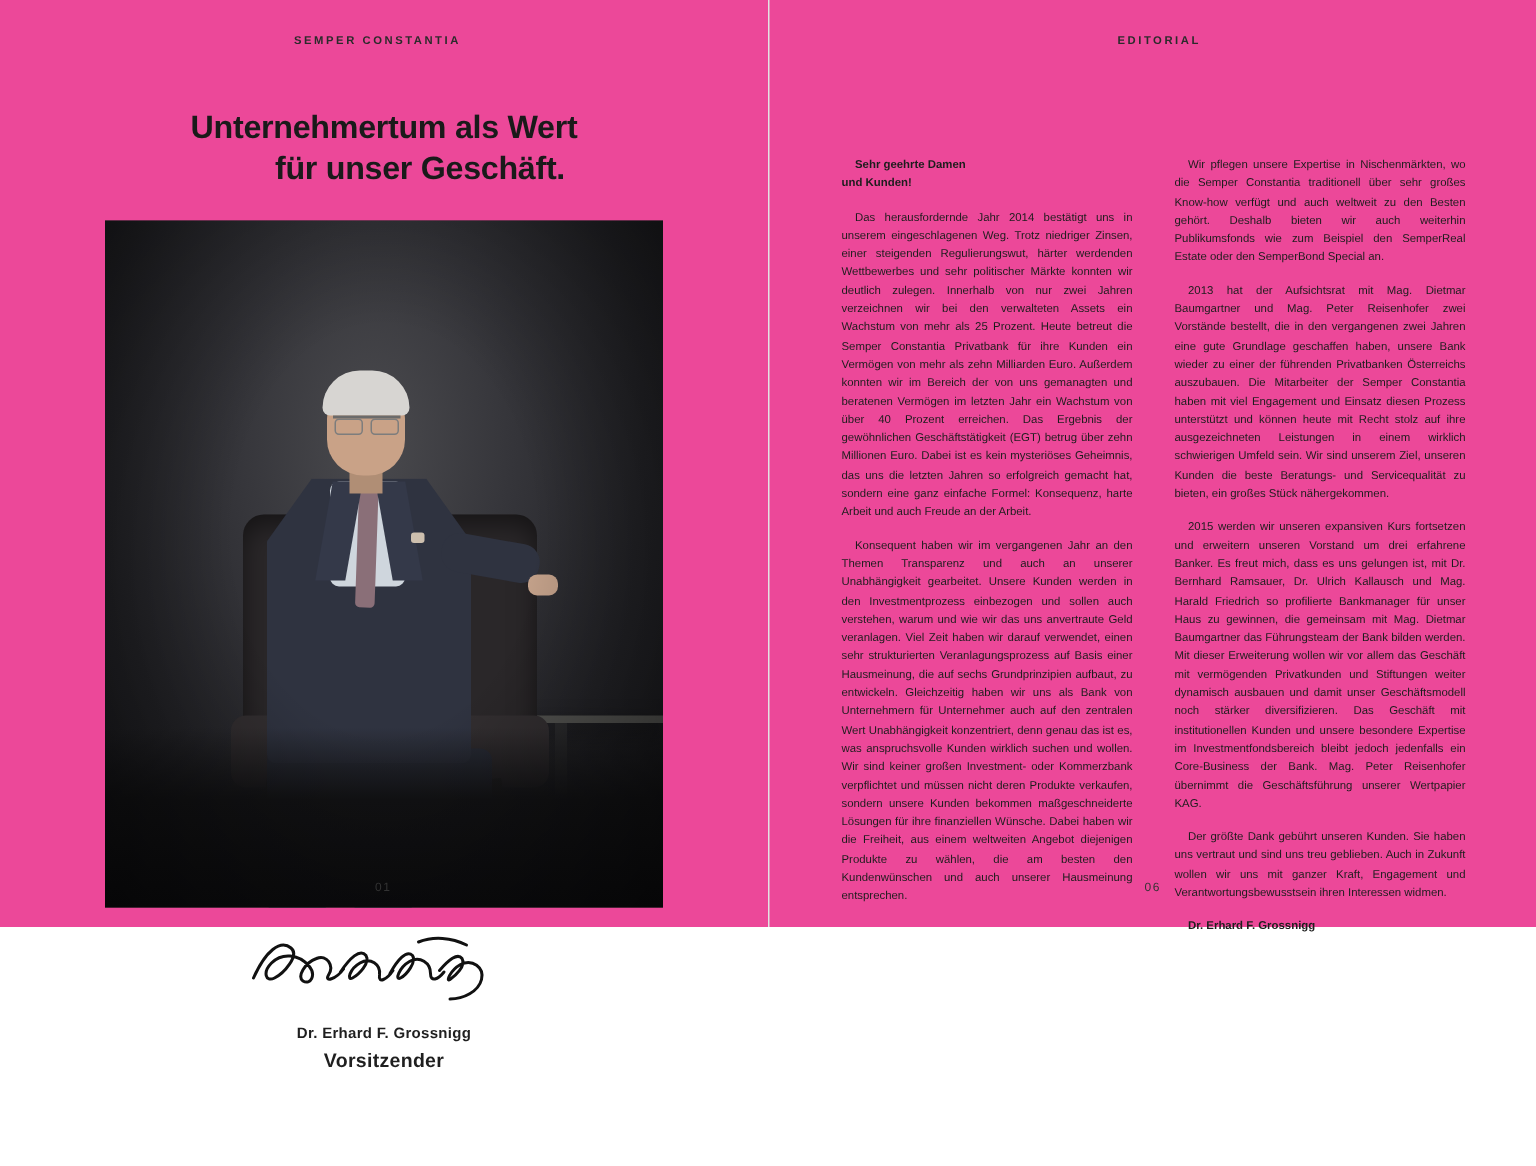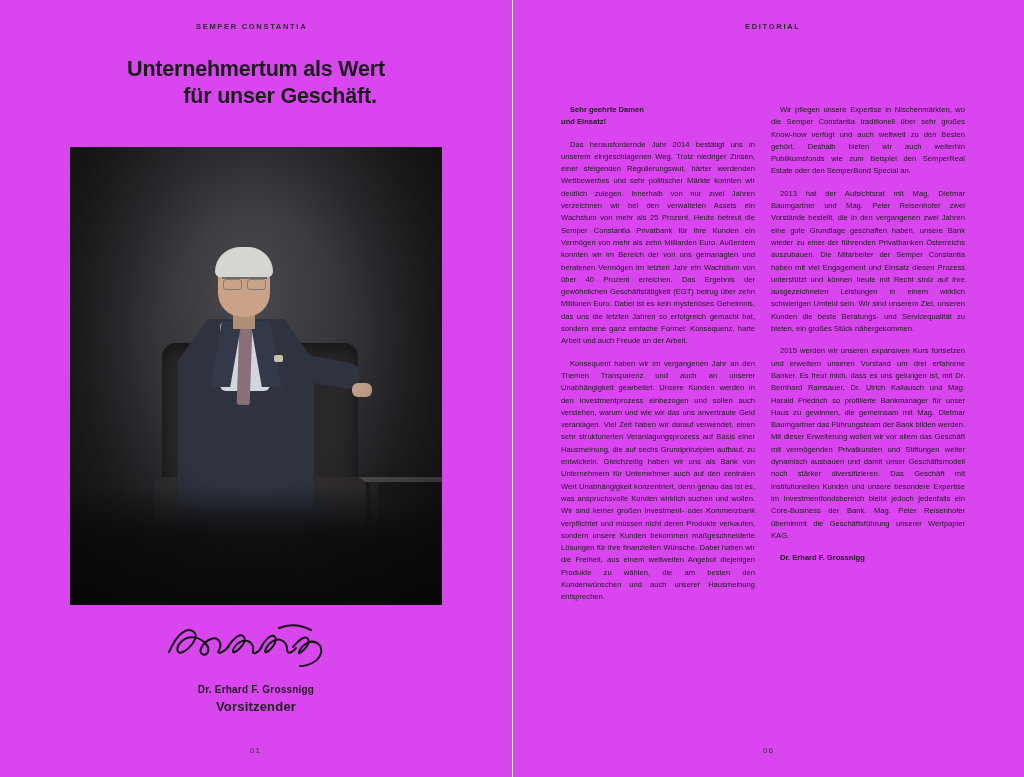--- a/index.html
+++ b/index.html
@@ -16,23 +16,23 @@
   }
   .spread {
     position: relative;
     width: 1024px;
     height: 777px;
     display: flex;
     background: #ffffff;
   }
   .page {
     position: relative;
-    height: 777px;
+    height: 618px;
     box-sizing: border-box;
-    background: #d946ef;
+    background: #ec4899;
   }
   .page-left {
     width: 512px;
     padding: 0;
   }
   .page-right {
     width: 512px;
     padding: 16px;
     border-left: 1px solid #e2e2e2;
   }
@@ -59,21 +59,21 @@
     color: #333333;
   }
   .folio-left {
     left: 250px;
   }
   .folio-right {
     left: 250px;
   }
   .headline {
     position: absolute;
-    top: 56px;
+    top: 72px;
     left: 0;
     width: 512px;
     text-align: center;
     font-size: 21.5px;
     line-height: 1.25;
     font-weight: bold;
     letter-spacing: -0.2px;
     color: #1a1a1a;
   }
   .headline .l2 {
@@ -349,21 +349,21 @@
   .col {
     position: absolute;
     top: 104px;
     width: 194px;
     font-size: 7.6px;
     line-height: 1.62;
     color: #1d1d1d;
     text-align: justify;
   }
   .col-1 { left: 48px; }
-  .col-2 { left: 258px; }
+  .col-2 { left: 270px; }
   .col p {
     margin: 0 0 10px 0;
     text-indent: 9px;
   }
   .salutation {
     font-weight: bold;
     margin-bottom: 11px;
     text-indent: 0;
   }
   .closing-name {
@@ -434,29 +434,30 @@
     <div class="folio folio-left">01</div>
   </div>
 
   <div class="page page-right">
 
     <div class="running-head rh-right">EDITORIAL</div>
 
     <div class="col col-1">
       <p class="salutation">
         <span>Sehr geehrte Damen</span><br>
-        <span>und Einsatz!</span>
+        <span>und Kunden!</span>
       </p>
       <p>Das herausfordernde Jahr 2014 bestätigt uns in unserem eingeschlagenen Weg. Trotz niedriger Zinsen, einer steigenden Regulierungswut, härter werdenden Wettbewerbes und sehr politischer Märkte konnten wir deutlich zulegen. Innerhalb von nur zwei Jahren verzeichnen wir bei den verwalteten Assets ein Wachstum von mehr als 25 Prozent. Heute betreut die Semper Constantia Privatbank für ihre Kunden ein Vermögen von mehr als zehn Milliarden Euro. Außerdem konnten wir im Bereich der von uns gemanagten und beratenen Vermögen im letzten Jahr ein Wachstum von über 40 Prozent erreichen. Das Ergebnis der gewöhnlichen Geschäftstätigkeit (EGT) betrug über zehn Millionen Euro. Dabei ist es kein mysteriöses Geheimnis, das uns die letzten Jahren so erfolgreich gemacht hat, sondern eine ganz einfache Formel: Konsequenz, harte Arbeit und auch Freude an der Arbeit.</p>
       <p>Konsequent haben wir im vergangenen Jahr an den Themen Transparenz und auch an unserer Unabhängigkeit gearbeitet. Unsere Kunden werden in den Investmentprozess einbezogen und sollen auch verstehen, warum und wie wir das uns anvertraute Geld veranlagen. Viel Zeit haben wir darauf verwendet, einen sehr strukturierten Veranlagungsprozess auf Basis einer Hausmeinung, die auf sechs Grundprinzipien aufbaut, zu entwickeln. Gleichzeitig haben wir uns als Bank von Unternehmern für Unternehmer auch auf den zentralen Wert Unabhängigkeit konzentriert, denn genau das ist es, was anspruchsvolle Kunden wirklich suchen und wollen. Wir sind keiner großen Investment- oder Kommerzbank verpflichtet und müssen nicht deren Produkte verkaufen, sondern unsere Kunden bekommen maßgeschneiderte Lösungen für ihre finanziellen Wünsche. Dabei haben wir die Freiheit, aus einem weltweiten Angebot diejenigen Produkte zu wählen, die am besten den Kundenwünschen und auch unserer Hausmeinung entsprechen.</p>
     </div>
 
     <div class="col col-2">
       <p>Wir pflegen unsere Expertise in Nischenmärkten, wo die Semper Constantia traditionell über sehr großes Know-how verfügt und auch weltweit zu den Besten gehört. Deshalb bieten wir auch weiterhin Publikumsfonds wie zum Beispiel den SemperReal Estate oder den SemperBond Special an.</p>
       <p>2013 hat der Aufsichtsrat mit Mag. Dietmar Baumgartner und Mag. Peter Reisenhofer zwei Vorstände bestellt, die in den vergangenen zwei Jahren eine gute Grundlage geschaffen haben, unsere Bank wieder zu einer der führenden Privatbanken Österreichs auszubauen. Die Mitarbeiter der Semper Constantia haben mit viel Engagement und Einsatz diesen Prozess unterstützt und können heute mit Recht stolz auf ihre ausgezeichneten Leistungen in einem wirklich schwierigen Umfeld sein. Wir sind unserem Ziel, unseren Kunden die beste Beratungs- und Servicequalität zu bieten, ein großes Stück nähergekommen.</p>
       <p>2015 werden wir unseren expansiven Kurs fortsetzen und erweitern unseren Vorstand um drei erfahrene Banker. Es freut mich, dass es uns gelungen ist, mit Dr. Bernhard Ramsauer, Dr. Ulrich Kallausch und Mag. Harald Friedrich so profilierte Bankmanager für unser Haus zu gewinnen, die gemeinsam mit Mag. Dietmar Baumgartner das Führungsteam der Bank bilden werden. Mit dieser Erweiterung wollen wir vor allem das Geschäft mit vermögenden Privatkunden und Stiftungen weiter dynamisch ausbauen und damit unser Geschäftsmodell noch stärker diversifizieren. Das Geschäft mit institutionellen Kunden und unsere besondere Expertise im Investmentfondsbereich bleibt jedoch jedenfalls ein Core-Business der Bank. Mag. Peter Reisenhofer übernimmt die Geschäftsführung unserer Wertpapier KAG.</p>
+      <p>Der größte Dank gebührt unseren Kunden. Sie haben uns vertraut und sind uns treu geblieben. Auch in Zukunft wollen wir uns mit ganzer Kraft, Engagement und Verantwortungsbewusstsein ihren Interessen widmen.</p>
       <p class="closing-name">Dr. Erhard F. Grossnigg</p>
     </div>
 
     <div class="folio folio-right">06</div>
   </div>
 
 </div>
 
 </body></html>

